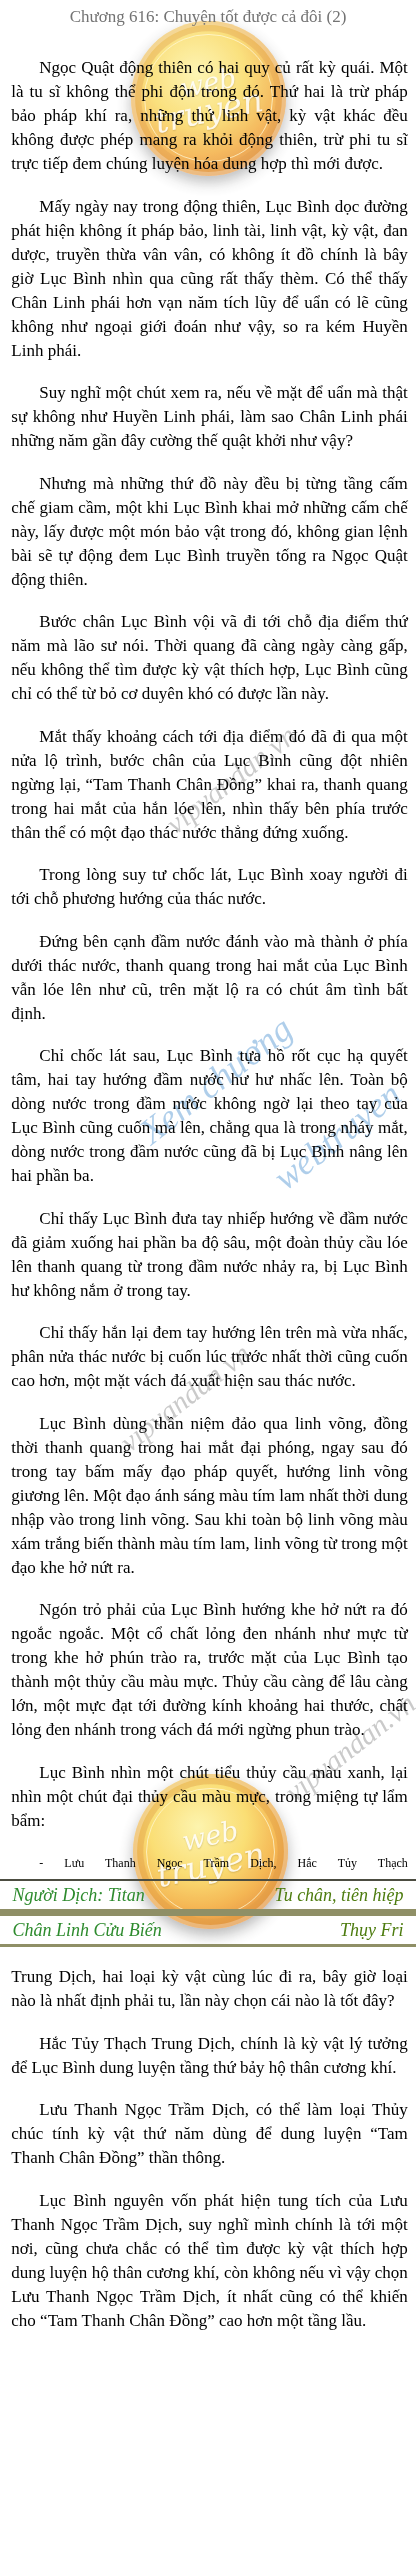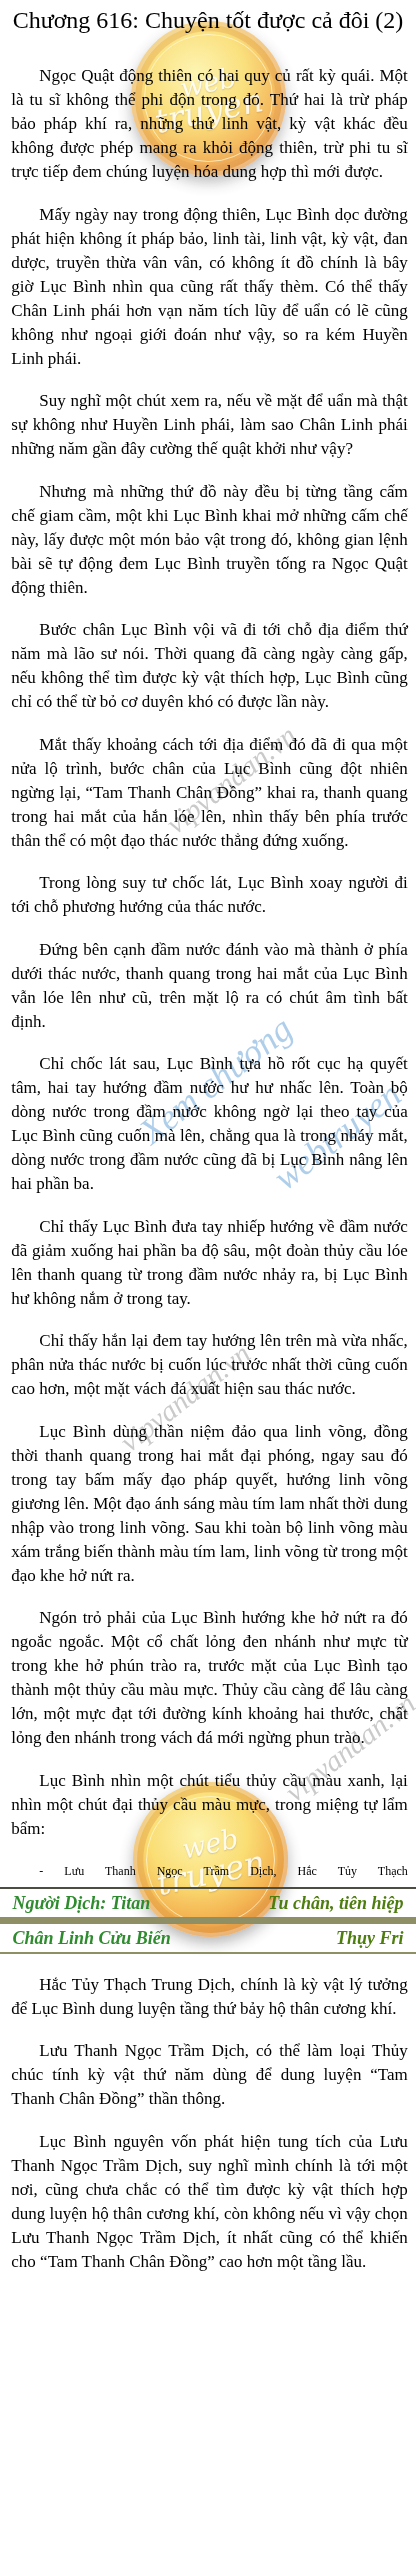--- a/index.html
+++ b/index.html
@@ -1,34 +1,34 @@
 <!DOCTYPE html>
 <html lang="vi" style="font-size:8.2px"><head>
 <meta charset="utf-8">
 <style>
   html,body { margin:0; padding:0; background:#ffffff; }
   body { width:416px; font-family:"Liberation Serif", serif; color:#000; }
   .page { position:relative; width:416px; min-height:4109px; background:#fff; overflow:hidden; padding-bottom:72px; box-sizing:border-box; }
   .content { position:relative; z-index:1; }
 
-  h1.title { font-size:24px; font-weight:normal; color:#000000; text-align:center;
+  h1.title { font-size:17px; font-weight:normal; color:#737373; text-align:center;
              margin:7.2px 4.1px 30px; line-height:1.12; }
 
   p.para { font-size:17px; line-height:24px; text-align:justify; text-indent:28px;
            margin:0 0 18.5px; padding:0 8.2px 0 11.3px; }
   p.dialog { font-size:12px; line-height:24px; text-align:justify; text-align-last:justify;
              text-indent:28px; margin:0 0 4.1px; padding:0 8.2px 0 11.3px; }
   p.cont { text-indent:0; }
 
   .meta { position:relative; margin:0 0 18.5px; }
   .meta .rule-top { height:1.5px; background:#4c4d41; }
   .meta .rule-bottom { height:2.1px; background:#8f8f66; }
   .meta .bar { height:6.7px; background:#8f8f66; }
   .meta .row { display:flex; justify-content:space-between; align-items:center;
-               padding:2.1px 12.4px; font-size:18px; font-style:italic; line-height:1.35;font-weight:bold; }
+               padding:2.1px 12.4px; font-size:18px; font-style:italic; line-height:1.35; }
   .meta .green { color:#2e8b2e; }
   .meta .orange { color:#4d7c0f; }
 
   
   .coin { position:absolute; width:155px; height:155px; border-radius:50%;
           background:radial-gradient(circle at 42% 34%, #fdf4ac 0%, #fadd70 36%, #f4b34e 60%, #e18a3c 82%, #c96c2e 100%);
           box-shadow:0 6.2px 13.4px rgba(110,110,110,.5),
                      inset 0 0 0 4.1px rgba(255,255,255,.28),
                      inset 0 0 0 10.3px rgba(220,150,60,.38);
           display:flex; flex-direction:column; align-items:center; justify-content:center; }
@@ -94,20 +94,21 @@
         <span class="orange">Tu chân, tiên hiệp</span>
       </div>
       <div class="bar"></div>
       <div class="row">
         <span class="green">Chân Linh Cửu Biến</span>
         <span class="orange">Thụy Fri</span>
       </div>
       <div class="rule-bottom"></div>
     </div>
 
+    <p class="para cont">Trung Dịch, hai loại kỳ vật cùng lúc đi ra, bây giờ loại nào là nhất định phải tu, lần này chọn cái nào là tốt đây?</p>
 
     <p class="para">Hắc Tủy Thạch Trung Dịch, chính là kỳ vật lý tưởng để Lục Bình dung luyện tầng thứ bảy hộ thân cương khí.</p>
     <p class="para">Lưu Thanh Ngọc Trầm Dịch, có thể làm loại Thủy chúc tính kỳ vật thứ năm dùng để dung luyện “Tam Thanh Chân Đồng” thần thông.</p>
     <p class="para">Lục Bình nguyên vốn phát hiện tung tích của Lưu Thanh Ngọc Trầm Dịch, suy nghĩ mình chính là tới một nơi, cũng chưa chắc có thể tìm được kỳ vật thích hợp dung luyện hộ thân cương khí, còn không nếu vì vậy chọn Lưu Thanh Ngọc Trầm Dịch, ít nhất cũng có thể khiến cho “Tam Thanh Chân Đồng” cao hơn một tầng lầu.</p>
 
   </div>
 </div>
 
 
 </body></html>

